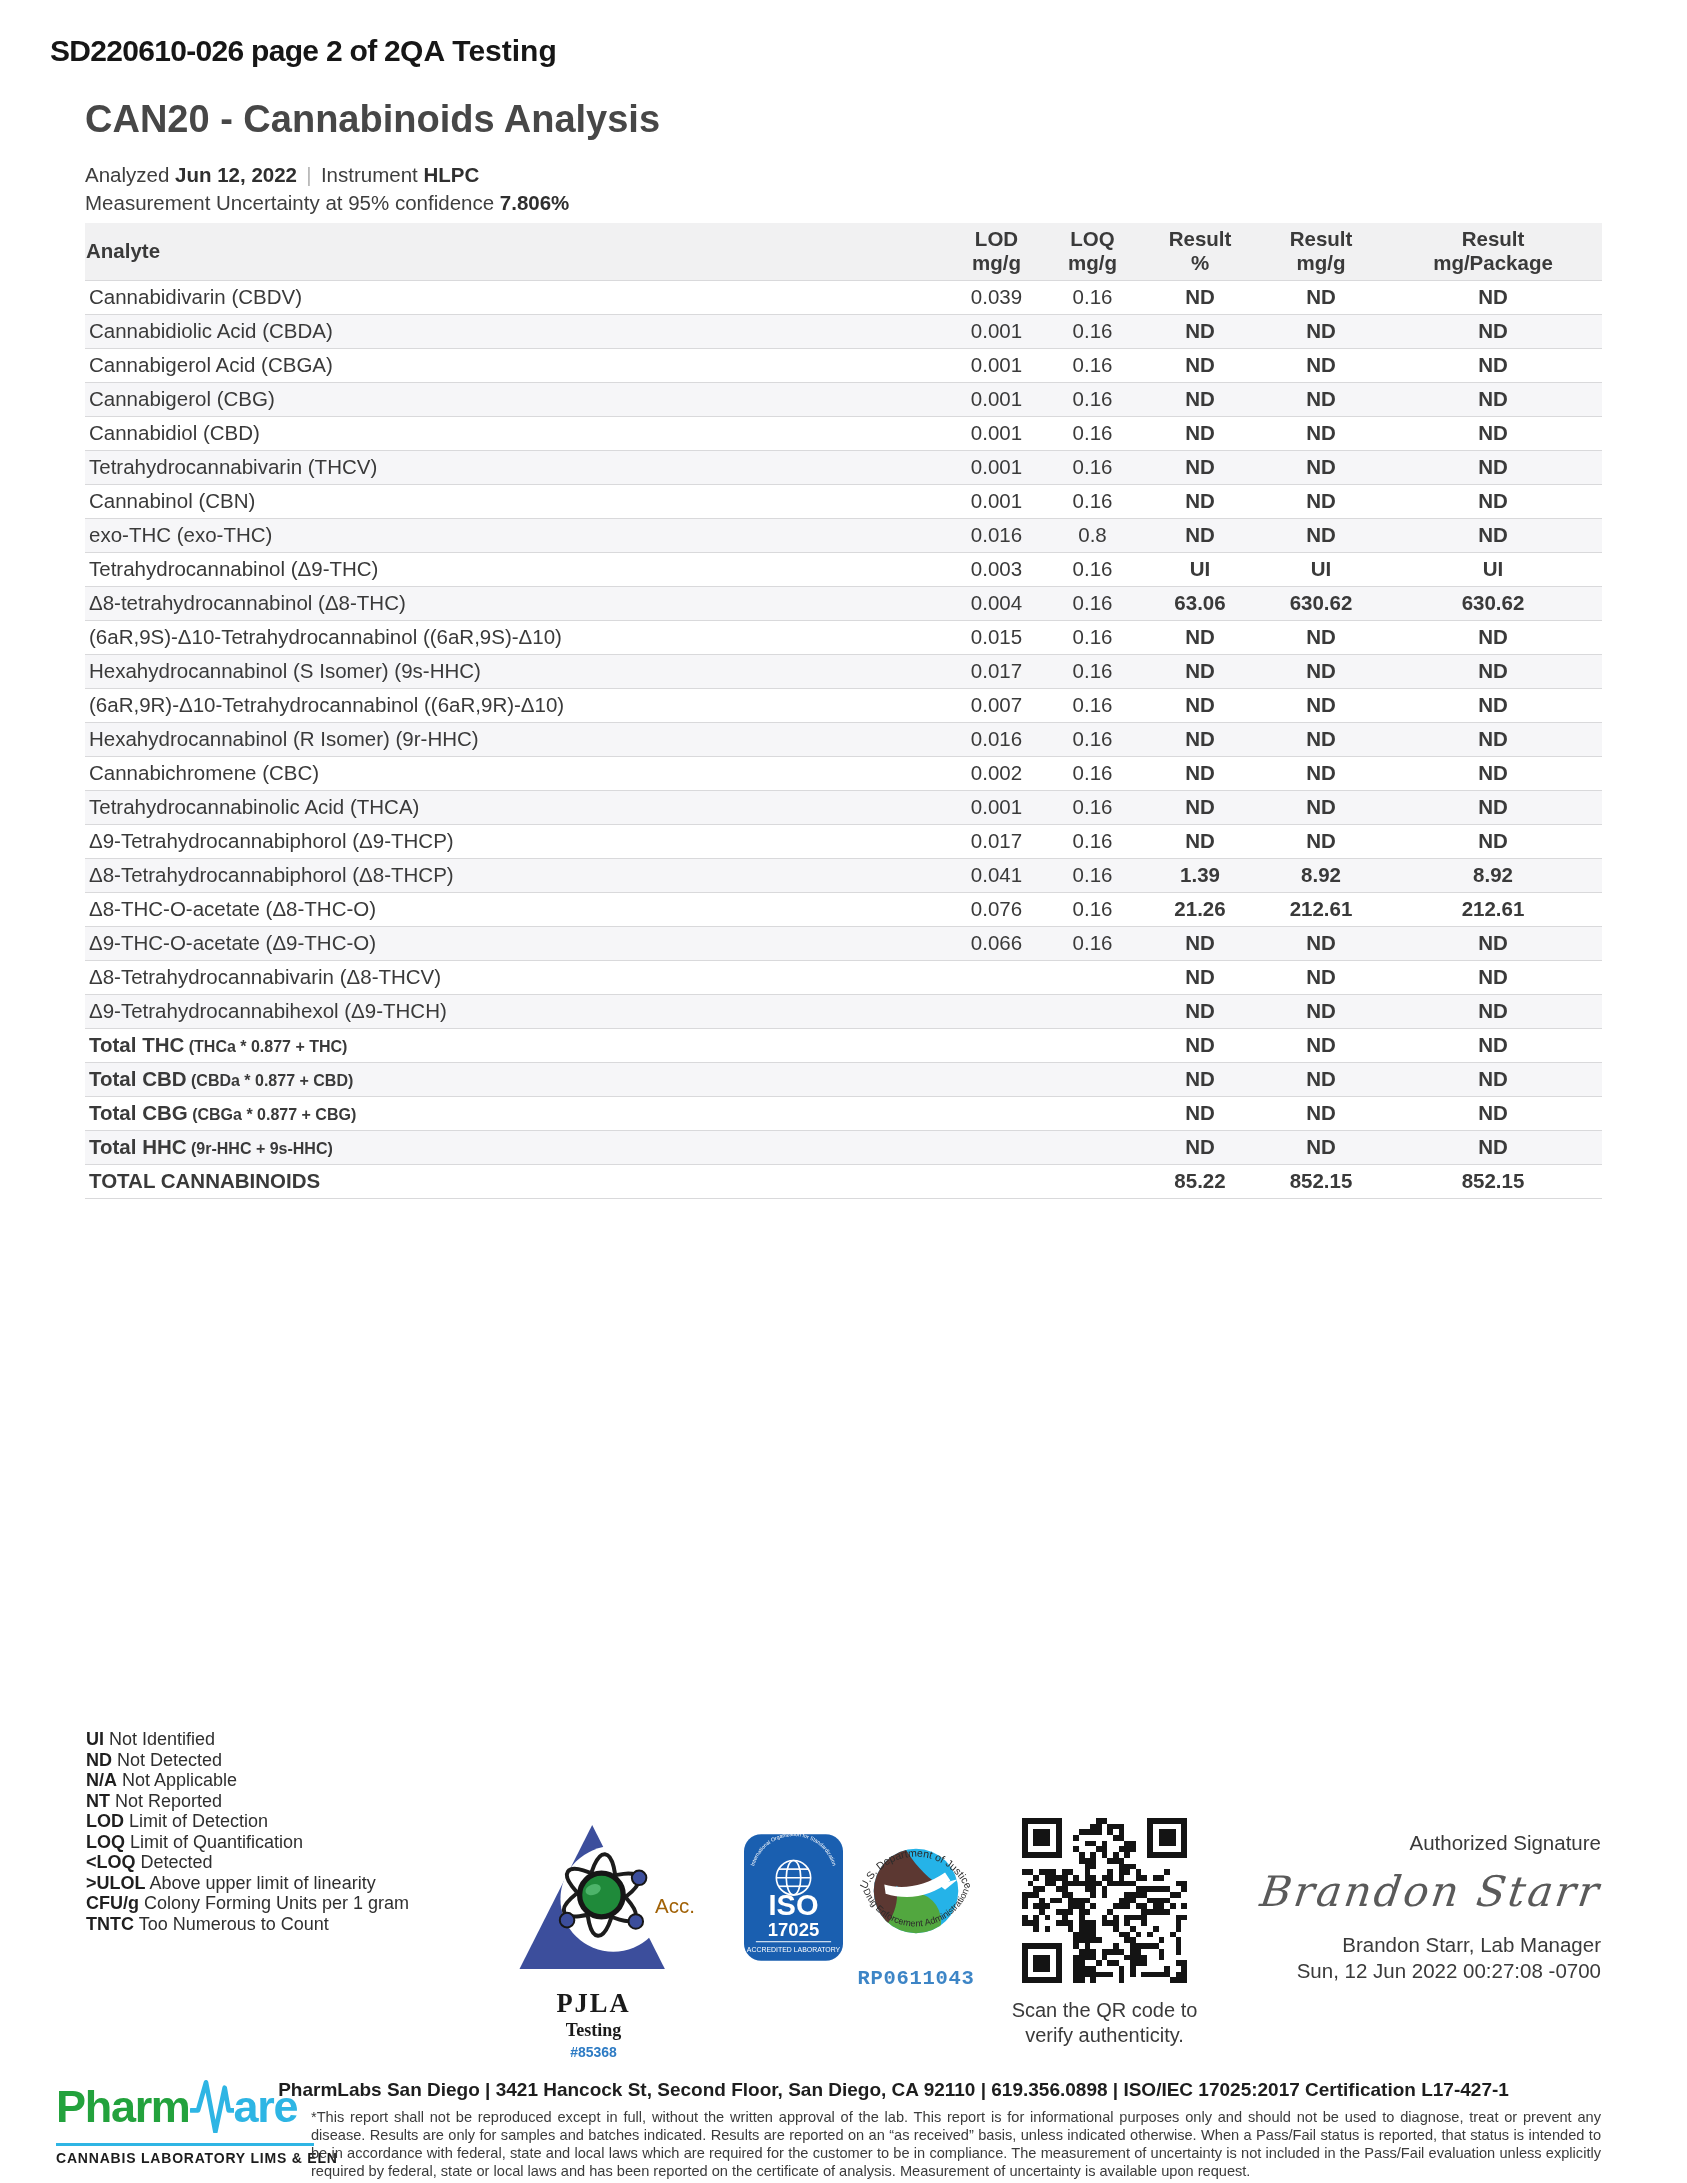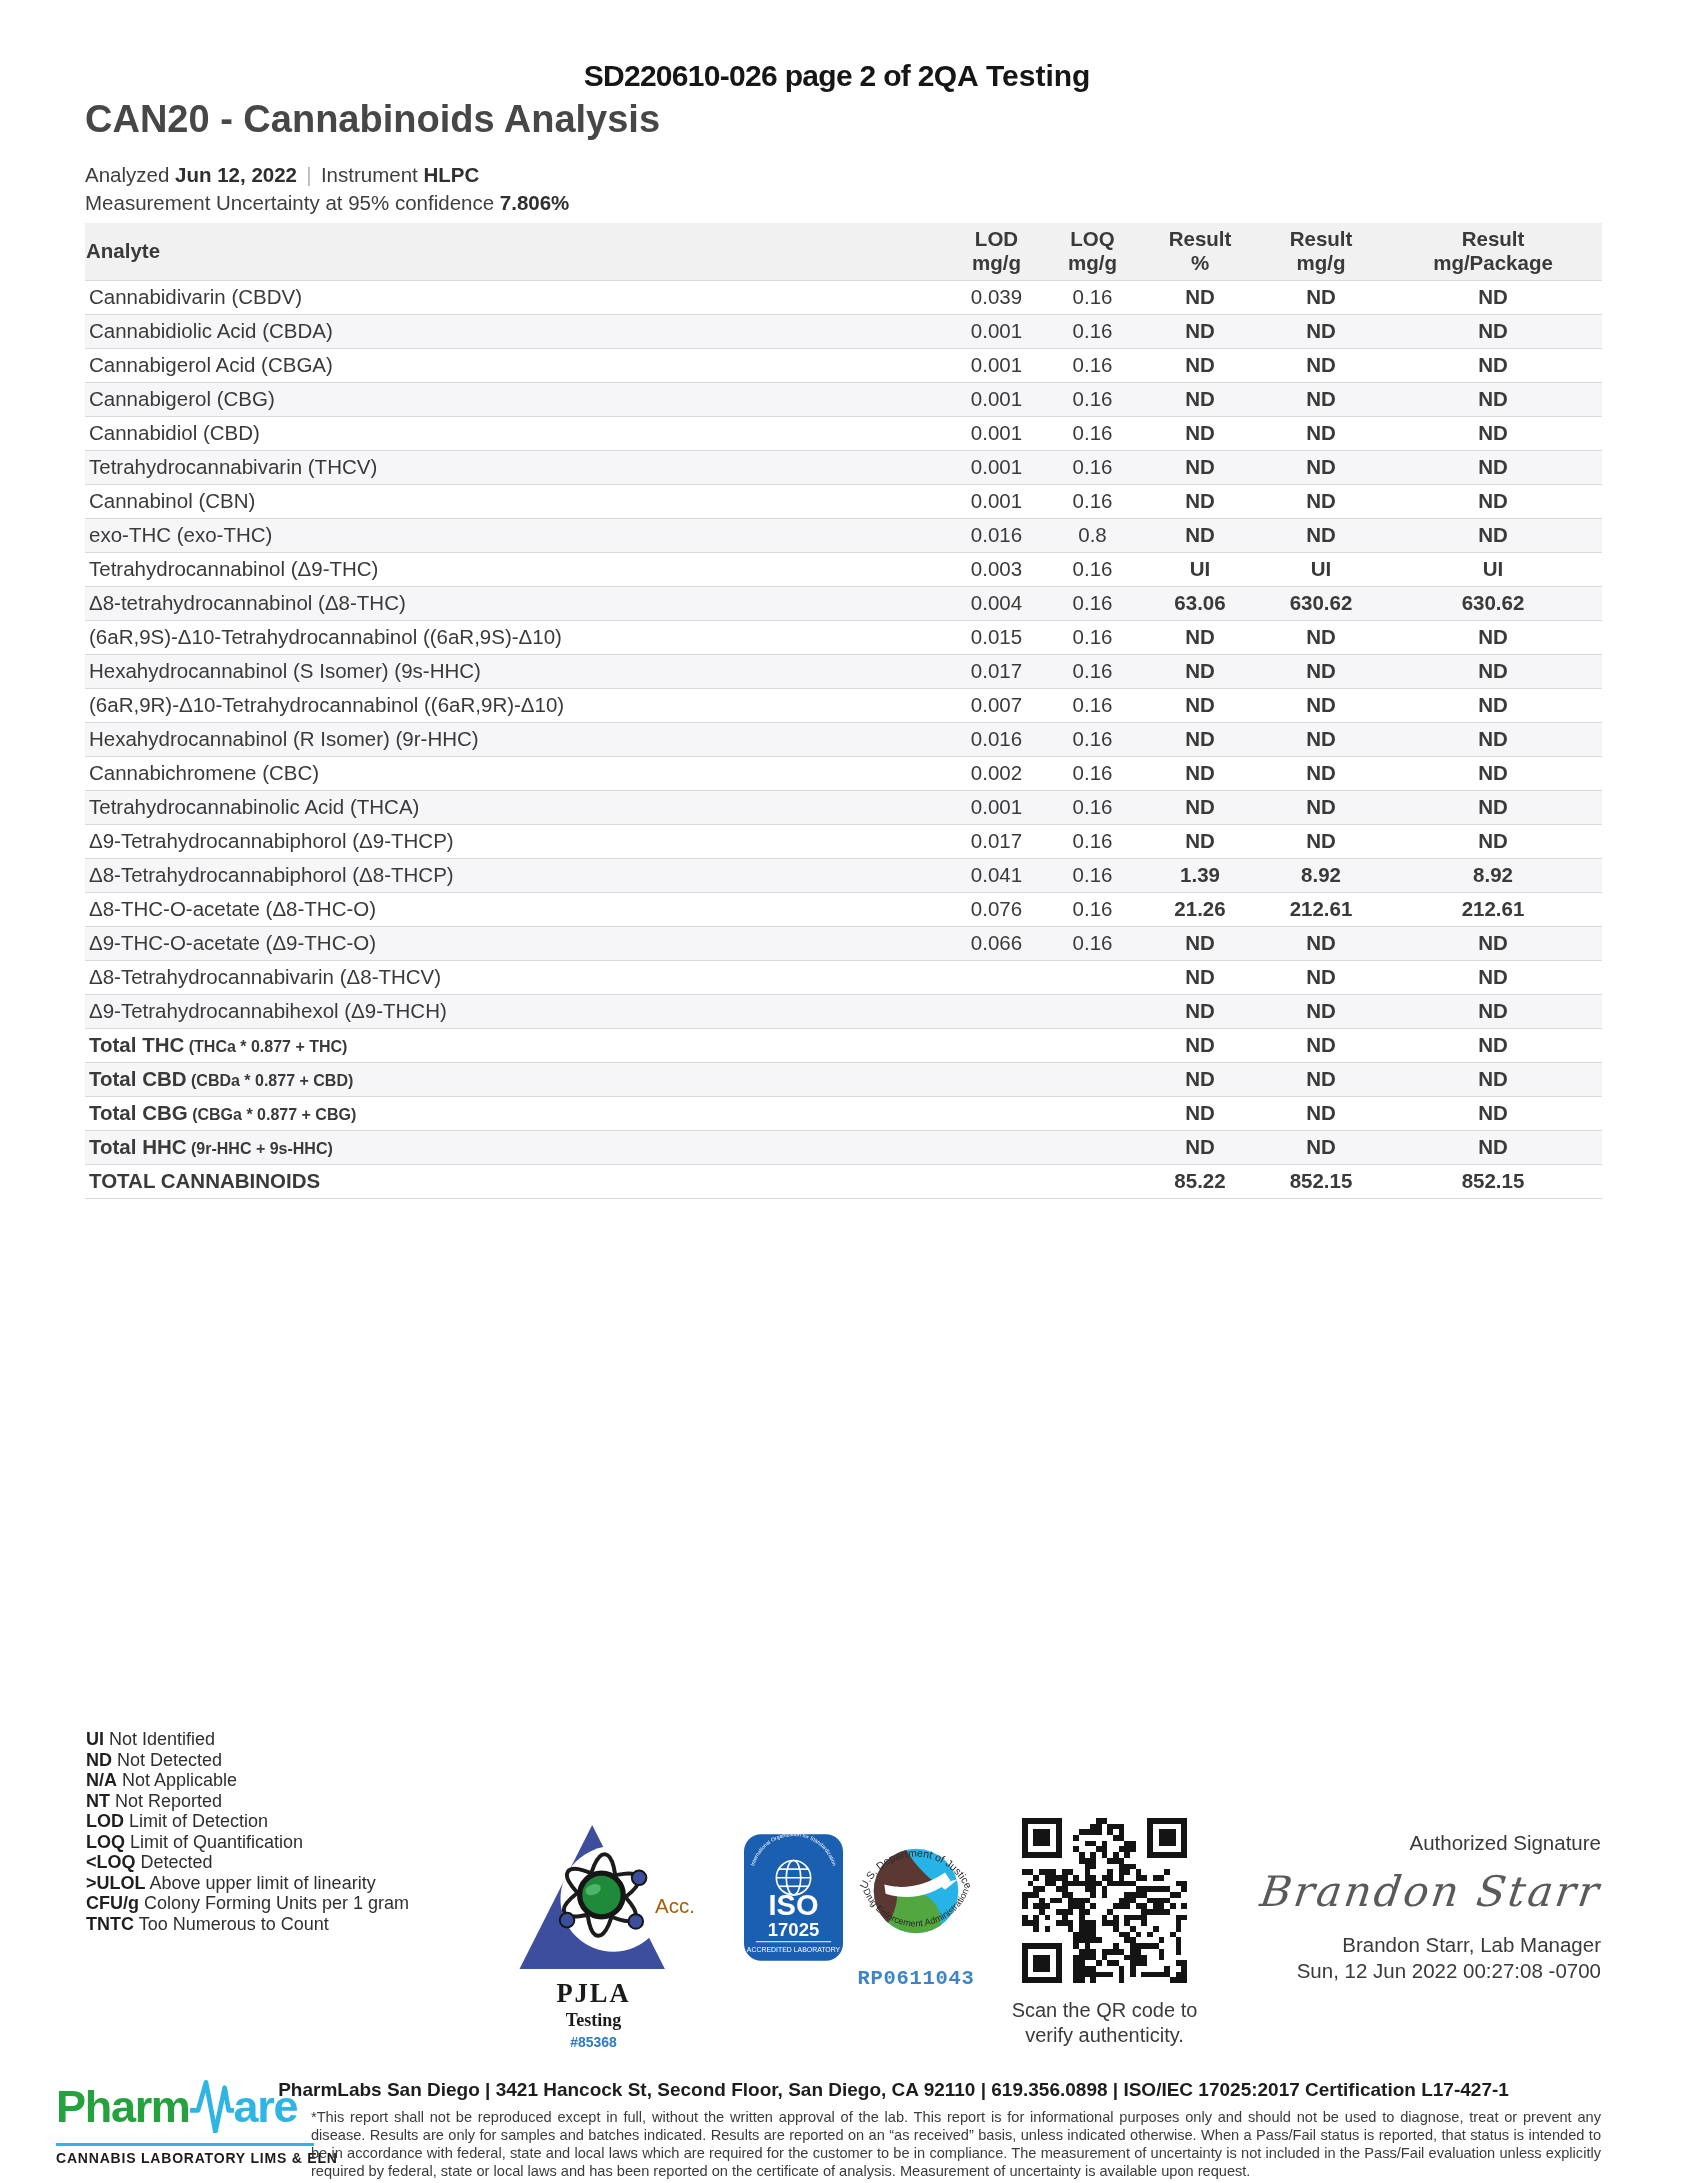--- a/index.html
+++ b/index.html
@@ -18,21 +18,21 @@
     --pharm_green:#23a23d;
     --pharm_cyan:#2eb5e4;
     --link_blue:#2d7bc4;
   }
   *{margin:0;padding:0;box-sizing:border-box;}
   html,body{background:#fff;}
   body{font-family:"Liberation Sans",sans-serif;color:var(--text_dark);}
   .page{position:relative;width:1687px;height:2183px;background:#fff;overflow:hidden;}
 
   
-  .topbar{position:absolute;left:50px;right:63px;top:34px;display:flex;justify-content:center;align-items:baseline;margin-top:25px;}
+  .topbar{position:absolute;left:50px;right:63px;top:34px;display:flex;justify-content:flex-start;align-items:baseline;}
   .report-id{font-size:30px;font-weight:bold;color:var(--text_black);letter-spacing:-0.7px;}
   .qa-label{font-size:30px;font-weight:bold;color:var(--text_black);}
 
   .page-title{position:absolute;left:85px;top:98px;font-size:38px;font-weight:bold;color:#474747;letter-spacing:0;}
 
   .meta{position:absolute;left:85px;top:161px;font-size:20.5px;color:#3e3e3e;line-height:28px;}
   .meta b{color:#2f2f2f;}
   .meta .pipe{color:#b5b5b5;padding:0 9.3px;font-weight:normal;}
 
   
@@ -51,21 +51,21 @@
   .val-blue{color:var(--accent_blue);font-weight:bold;}
   .val-black{color:#2c2c2c;font-weight:bold;}
 
   
   .legend{position:absolute;left:86px;top:1729px;width:410px;font-size:18px;line-height:20.5px;color:#2f2f2f;}
   .legend b{color:#1f1f1f;}
 
   
   .pjla{position:absolute;left:504px;top:1821px;width:179px;text-align:center;}
   .pjla .acc-label{position:absolute;left:151px;top:73px;font-size:20.5px;color:#a16207;}
-  .pjla-name{font-family:"Liberation Serif",serif;font-weight:bold;font-size:26.5px;color:#1a1a1a;letter-spacing:2px;margin-top:3px;}
+  .pjla-name{font-family:"Liberation Serif",serif;font-weight:bold;font-size:26.5px;color:#1a1a1a;letter-spacing:2px;margin-top:13px;}
   .pjla-testing{font-family:"Liberation Serif",serif;font-weight:bold;font-size:18px;color:#1a1a1a;margin-top:1.3px;}
   .pjla-number{font-size:14px;color:var(--link_blue);margin-top:2.6px;font-weight:bold;}
 
   .iso{position:absolute;left:744px;top:1834px;}
   .dea{position:absolute;left:846px;top:1821px;width:140px;text-align:center;}
   .dea-number{margin-top:4px;font-family:"Liberation Mono",monospace;font-size:20.5px;font-weight:bold;color:#3d85c6;letter-spacing:0.7px;}
 
   .qr-wrap{position:absolute;left:992px;top:1818px;width:225px;text-align:center;}
   .qr-wrap svg{display:block;margin:0 auto;}
   .qr-caption{margin-top:15px;font-size:20px;line-height:24.5px;color:#3a3a3a;}

